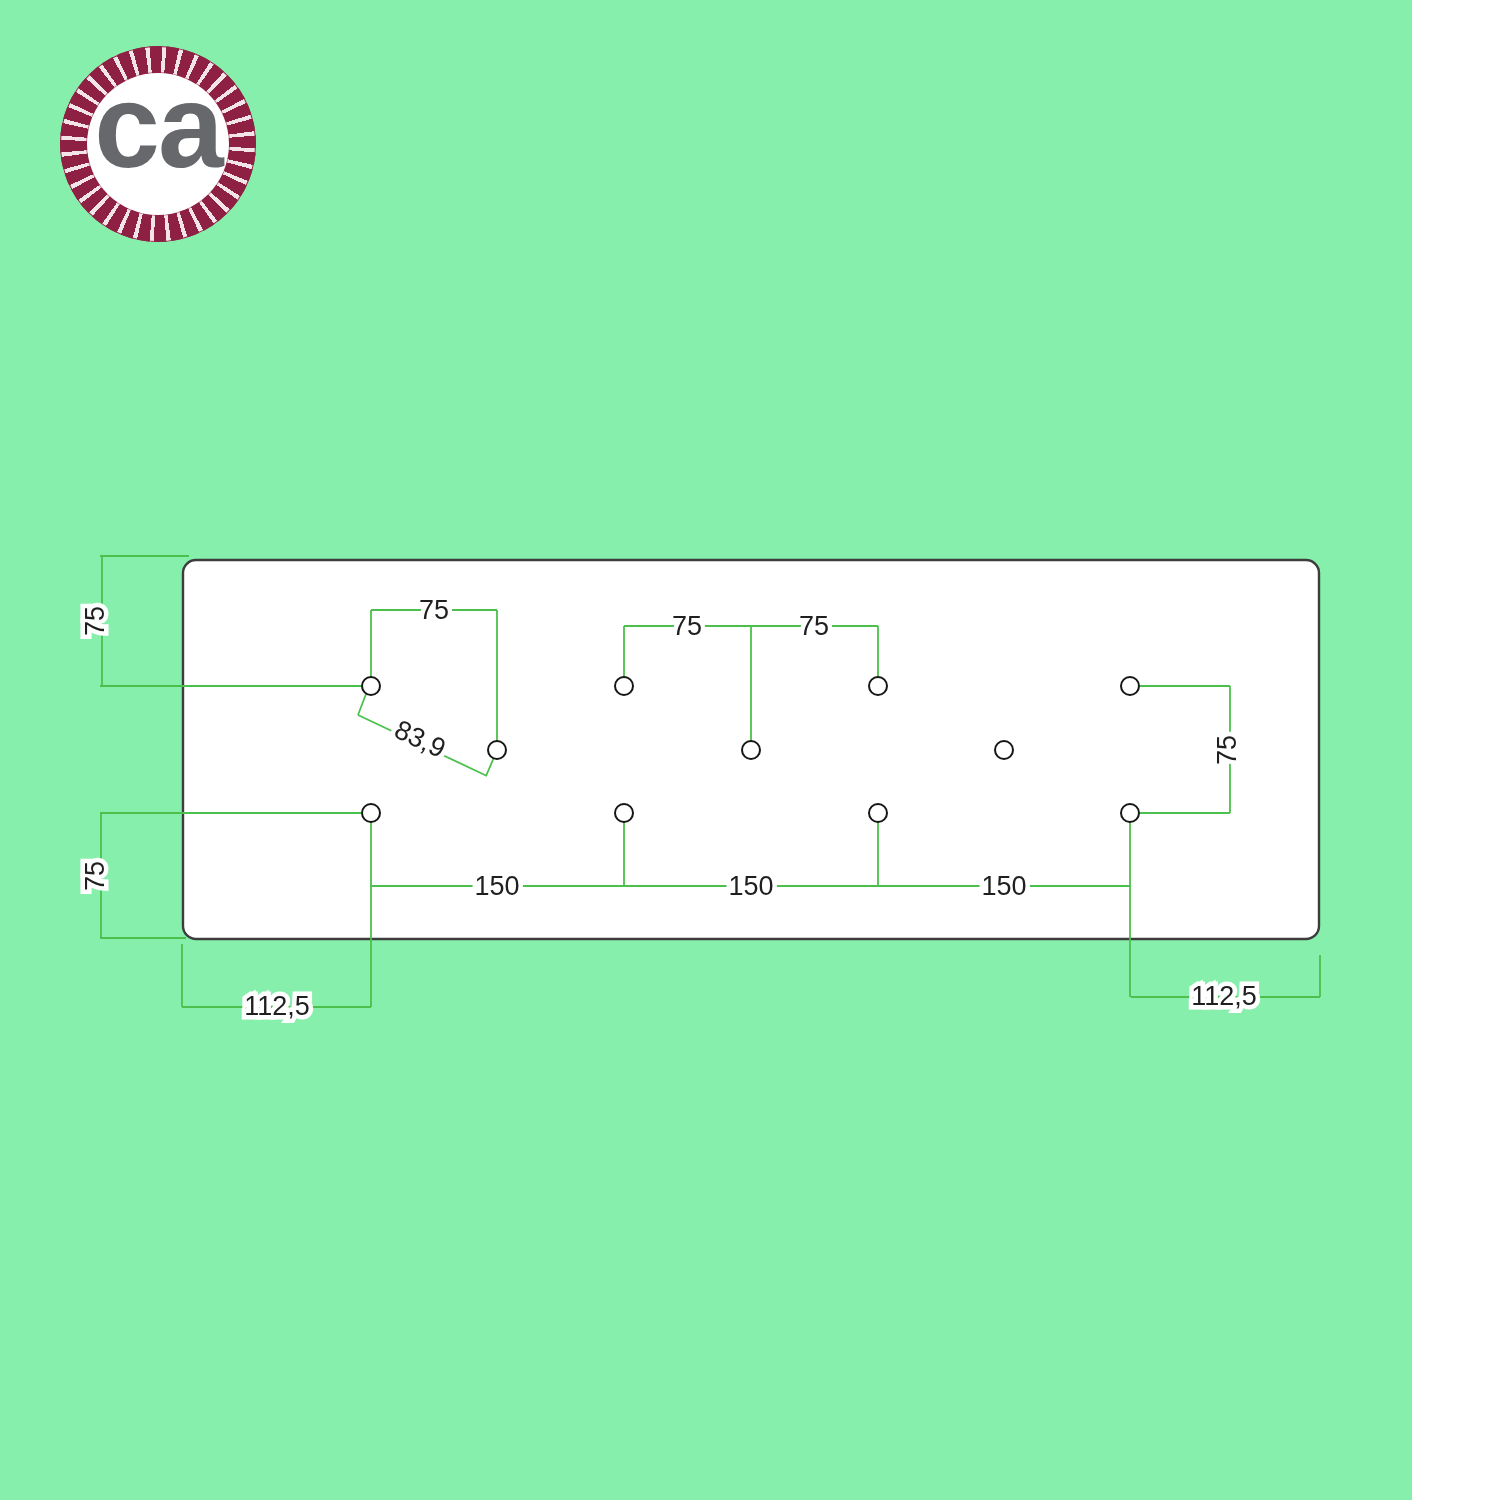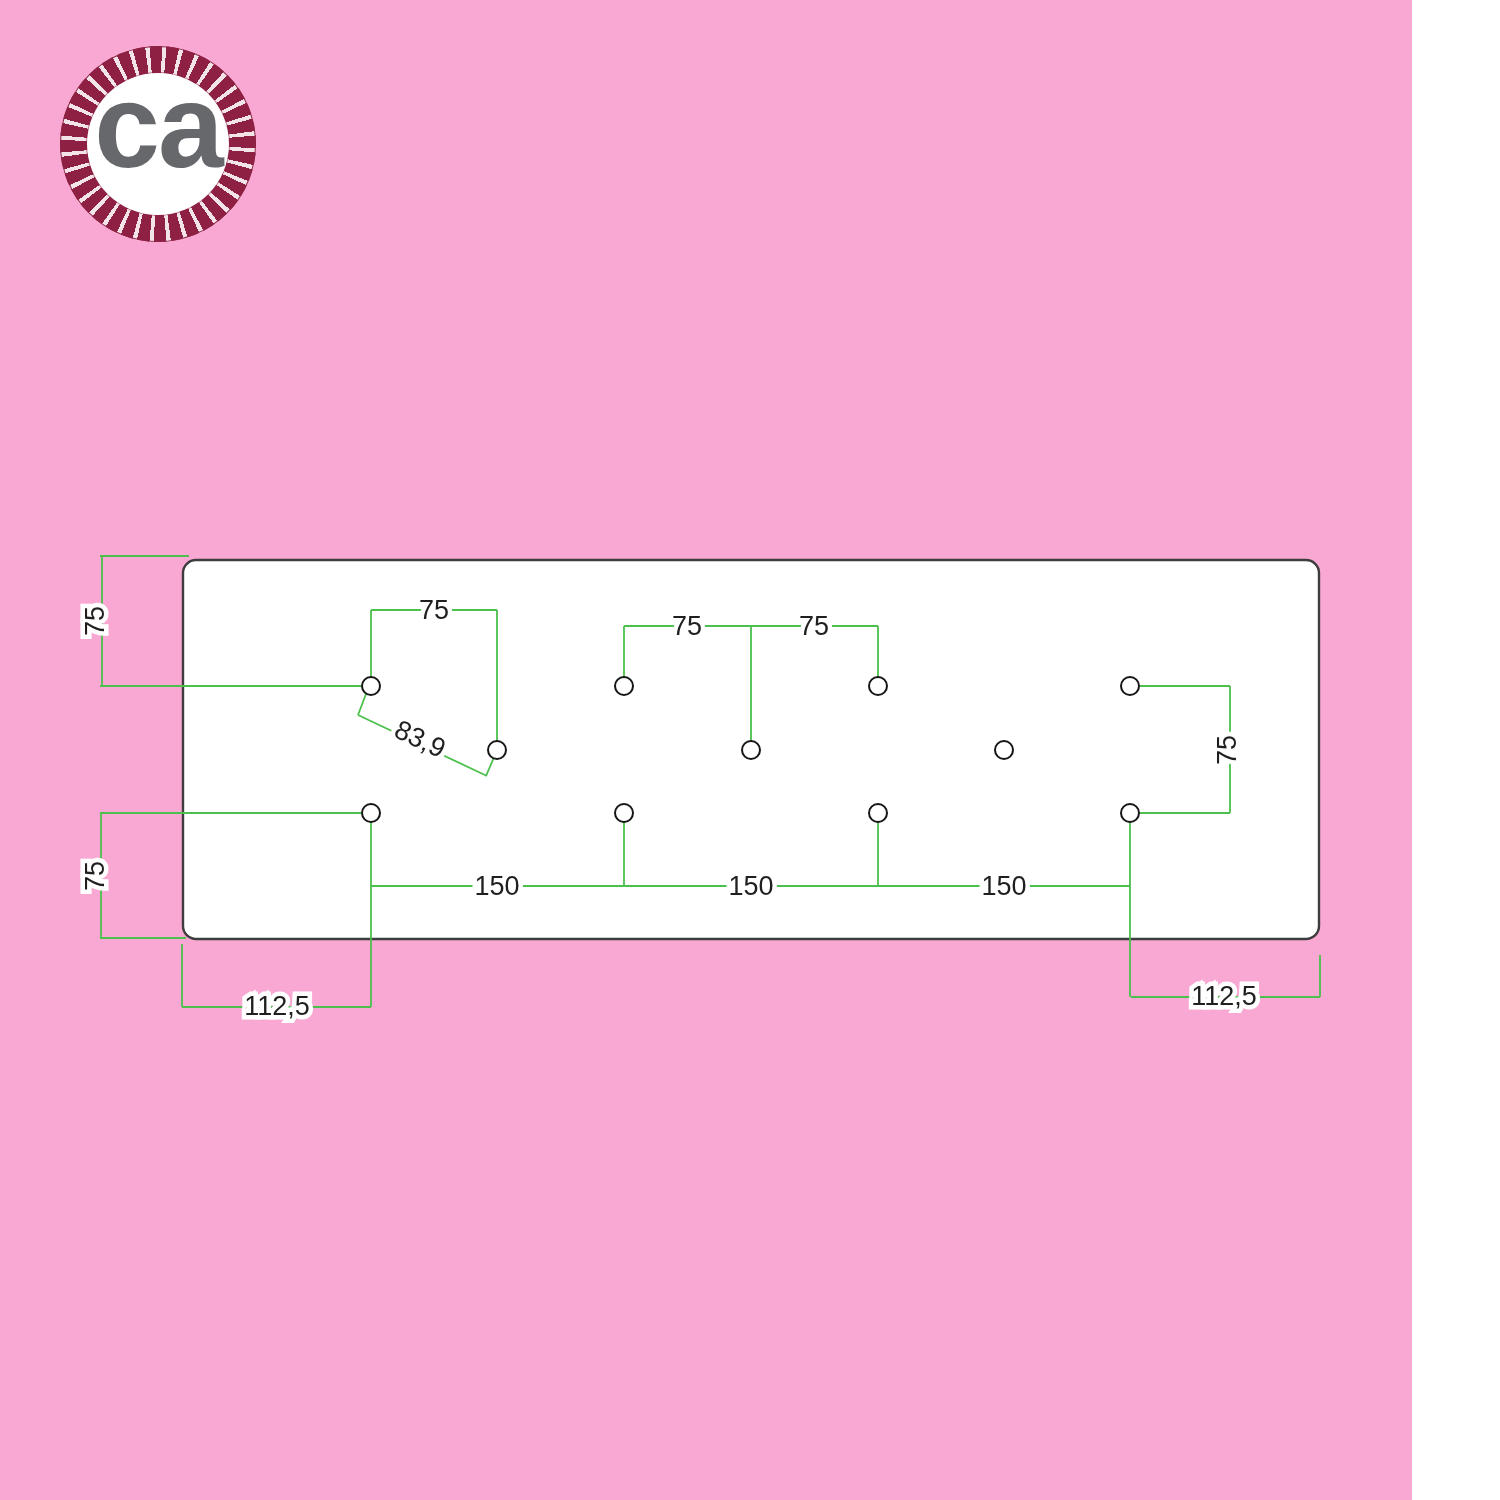--- a/index.html
+++ b/index.html
@@ -1,19 +1,19 @@
 <!DOCTYPE html>
 <html><head>
 <meta charset="utf-8">
 <style>
   html,body{margin:0;padding:0;background:#ffffff;}
   .canvas{
     position:relative;
     width:1412px;height:1500px;
-    background:#f9a8d4;
+    background:#86efac;
     overflow:hidden;
     font-family:"Liberation Sans",sans-serif;
   }
   
   .logo{position:absolute;left:60px;top:46px;width:196px;height:196px;}
   .rope{
     position:absolute;inset:0;border-radius:50%;
     background:repeating-conic-gradient(from -5deg,#8e2143 0deg 7.4deg,#f3e4ea 7.4deg 10deg);
     box-shadow:0 0 0 1px #8e2143 inset;
   }

